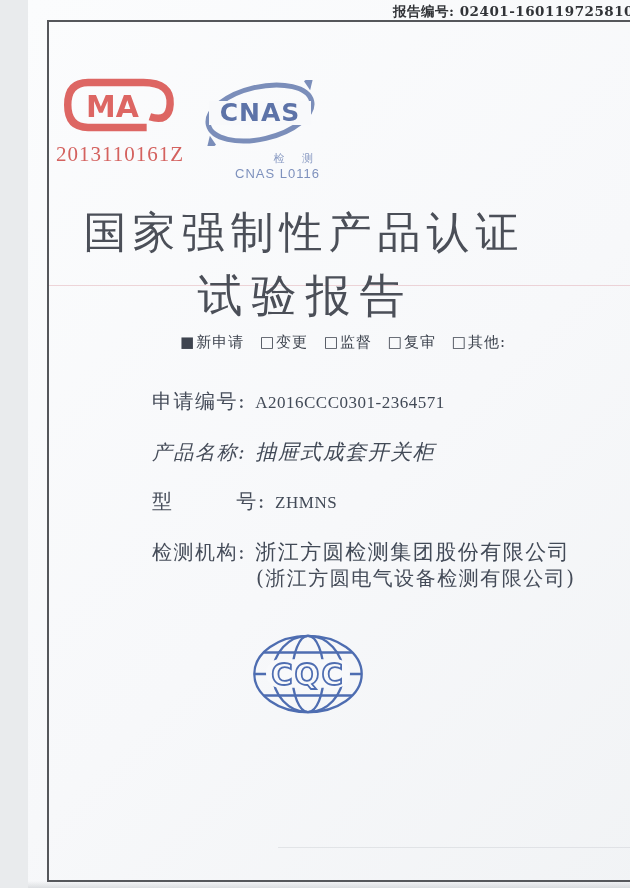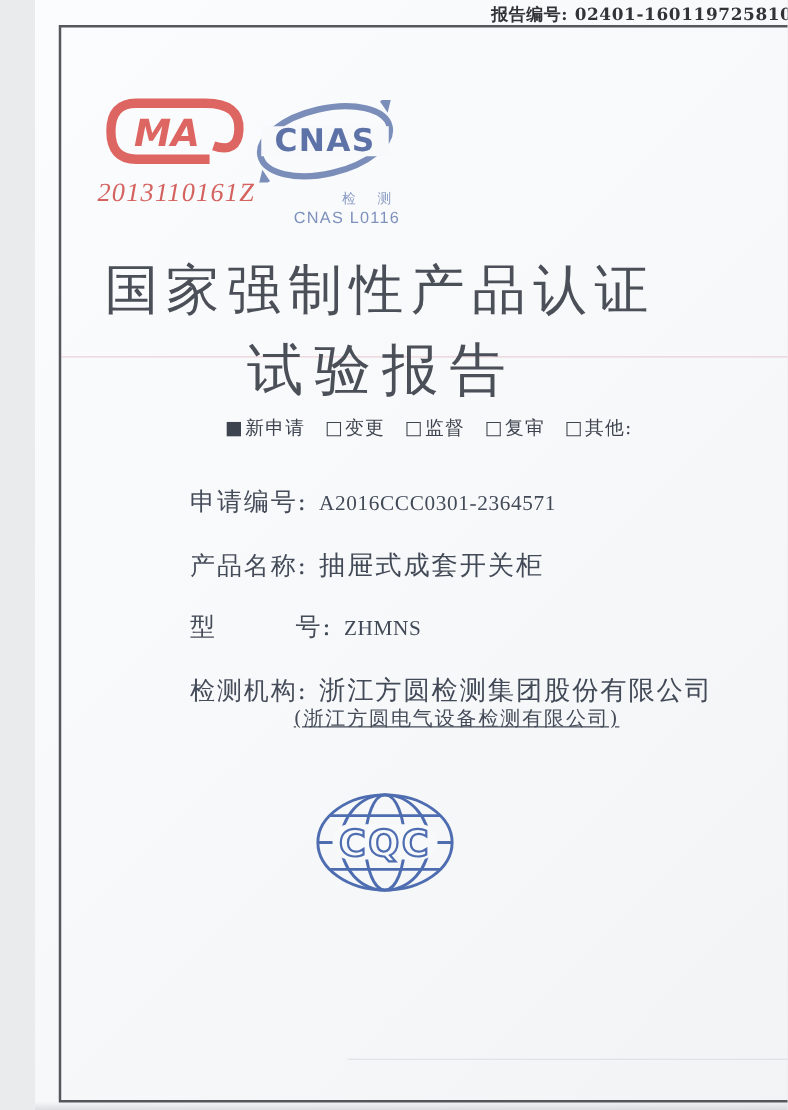--- a/index.html
+++ b/index.html
@@ -24,21 +24,21 @@
     border:2px solid #55575b;background:transparent;}
   .artifact-line-pink{position:absolute;left:21px;top:285px;width:586px;height:1px;
     background:rgba(216,140,150,0.35);}
   .artifact-line-gray{position:absolute;left:250px;top:847px;width:356px;height:1px;
     background:rgba(160,165,175,0.22);}
 
   .report-no{position:absolute;top:3px;right:24px;
     font-size:13.5px;font-weight:600;color:#313337;letter-spacing:0.5px;}
 
   
-  .cma{position:absolute;left:38px;top:74px;width:150px;text-align:center;font-style:italic;}
+  .cma{position:absolute;left:28px;top:74px;width:150px;text-align:left;}
   .cma-num{margin-top:2px;font-size:21px;color:#d4625f;letter-spacing:1px;
     font-family:"Liberation Serif","DejaVu Serif",serif;}
 
   
   .cnas{position:absolute;left:166px;top:80px;width:126px;text-align:right;}
   .cnas-cap1{margin-top:1px;font-size:11px;color:#8b9cc4;letter-spacing:7px;padding-left:7px;}
   .cnas-cap2{margin-top:0px;font-size:13px;color:#7e91bd;letter-spacing:1px;
     font-family:"Liberation Sans","DejaVu Sans",sans-serif;}
 
   
@@ -48,27 +48,27 @@
 
   
   .checkbox-row{position:absolute;left:0;top:333px;width:630px;text-align:center;
     font-size:15px;color:#3e444f;letter-spacing:1px;}
   .cb-item{margin:0 5px;white-space:nowrap;}
   .cb-sym{margin-right:1px;}
 
   
   .fields{position:absolute;left:124px;top:0;width:460px;color:#454c59;}
   .field{position:absolute;left:0;white-space:nowrap;}
-  .f1{top:388px;} .f2{top:438px;} .f3{top:488px;} .f4{top:538px;}
+  .f1{top:388px;} .f2{top:438px;font-style:italic;} .f3{top:488px;} .f4{top:538px;}
   .field .flabel{font-size:20px;letter-spacing:1.5px;white-space:pre;}
   .field .fvalue{font-size:21px;letter-spacing:1.5px;margin-left:9px;
     font-family:"Liberation Serif","DejaVu Serif",serif;color:#424a57;}
   .field .fvalue.latin{letter-spacing:0.5px;font-size:17px;}
-  .field-sub{position:absolute;left:83px;top:565px;font-size:16px;letter-spacing:1.5px;
-    color:#454c59;white-space:nowrap;text-decoration:underline;}
+  .field-sub{position:absolute;left:104px;top:565px;font-size:20px;letter-spacing:1.5px;
+    color:#454c59;white-space:nowrap;}
 
   
   .cqc{position:absolute;left:0;top:633px;width:560px;text-align:center;}
 </style>
 </head>
 <body>
 
 <div class="scan">
 
   <div class="report-no"><span>报告编号:</span>

